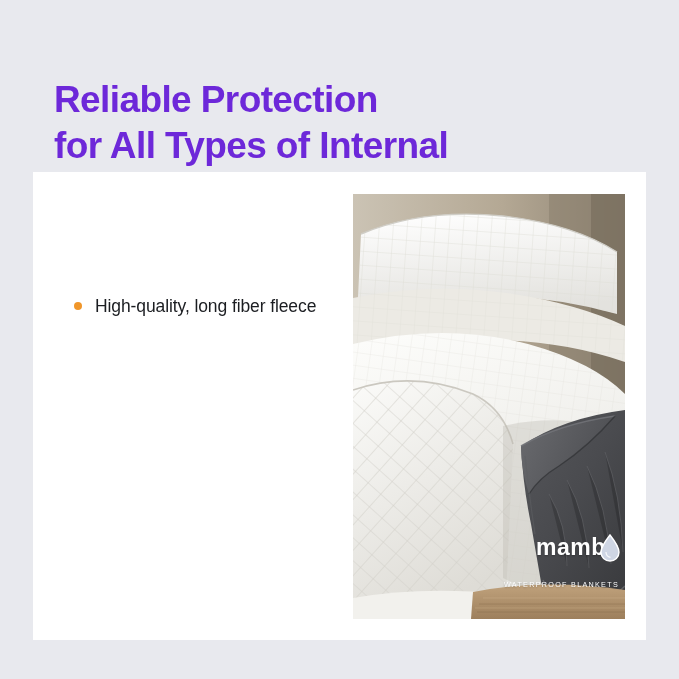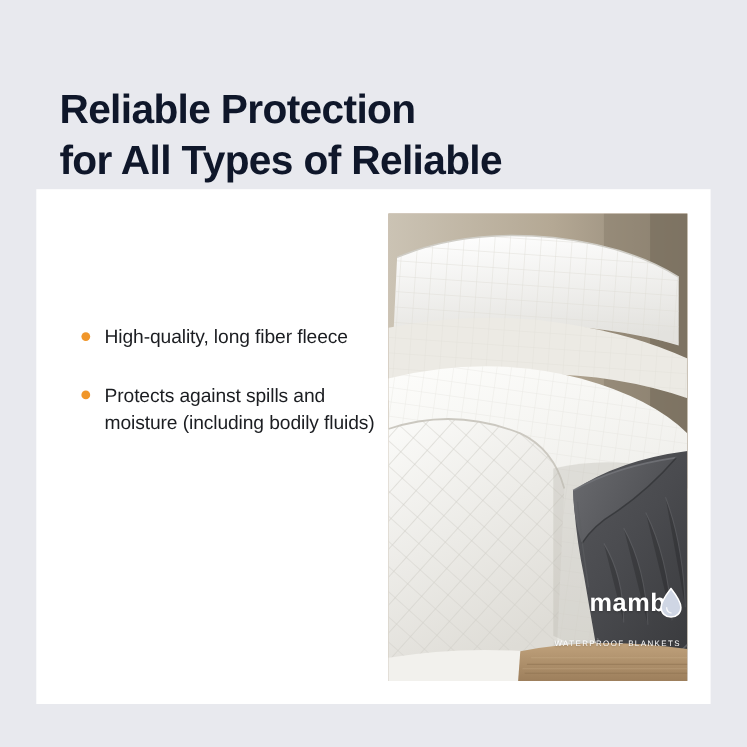--- a/index.html
+++ b/index.html
@@ -23,21 +23,21 @@
   
   .headline {
     position: absolute;
     left: 54px;
     top: 52px;
     width: 600px;
     font-size: 37px;
     font-weight: bold;
     line-height: 1.26;
     letter-spacing: -0.6px;
-    color: #0f172a;
+    color: #6d28d9;
   }
   .headline .line {
     display: block;
     white-space: nowrap;
   }
 
   
   .card {
     position: absolute;
     left: 33px;
@@ -121,33 +121,29 @@
     height: 28px;
   }
 </style>
 </head>
 <body>
 
 <div class="page">
 
   <h1 class="headline">
     <span class="line">Reliable Protection</span>
-    <span class="line">for All Types of Reliable</span>
+    <span class="line">for All Types of Internal</span>
   </h1>
 
   <div class="card">
 
     <ul class="bullets" style="list-style:none;margin:0;padding:0;">
       <li class="bullet">
         <span class="dot"></span>
         <span class="txt">High-quality, long fiber fleece</span>
-      </li>
-      <li class="bullet">
-        <span class="dot"></span>
-        <span class="txt">Protects against spills and moisture (including bodily fluids)</span>
       </li>
     </ul>
 
     <div class="photo">
       <svg width="272" height="425" viewBox="0 0 272 425" xmlns="http://www.w3.org/2000/svg" aria-hidden="true">
         <defs>
           <linearGradient id="wallG" x1="0" y1="0" x2="1" y2="0">
             <stop offset="0" stop-color="#cbc3b4"></stop>
             <stop offset="0.55" stop-color="#b4a894"></stop>
             <stop offset="1" stop-color="#8d8272"></stop>

